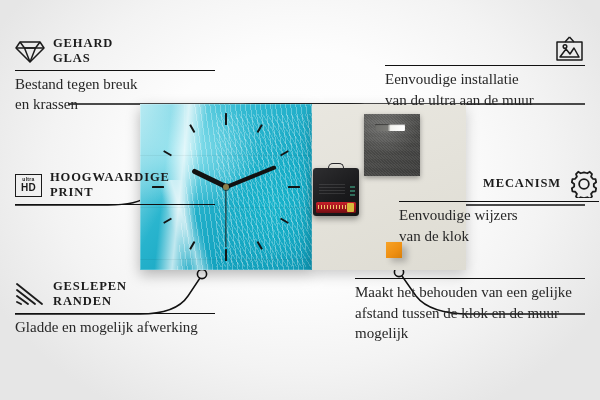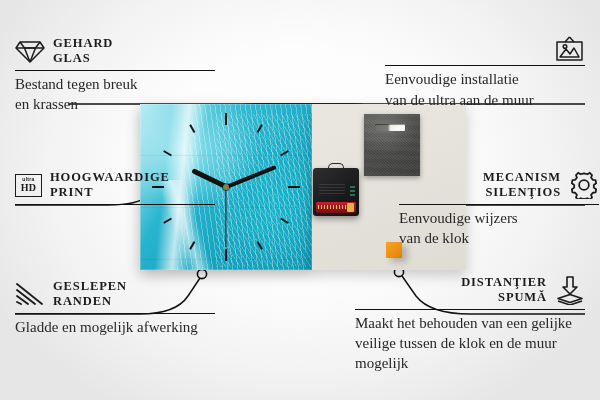--- a/index.html
+++ b/index.html
@@ -33,21 +33,21 @@
   .feat.right .fdesc { text-align:left; }
   .ic { flex:0 0 auto; display:block; }
 
   
   .hdbox {
     width:27px; height:23px; border:1.6px solid #1b1b1b;
     display:flex; flex-direction:column; align-items:center; justify-content:center;
     line-height:1;
   }
   .hdbox .u { font-family:"Liberation Sans", sans-serif; font-size:5px; font-weight:bold; letter-spacing:.3px; color:#1b1b1b; }
-  .hdbox .h { font-family:Liberation Serif, serif; font-size:10px; font-weight:bold; letter-spacing:.2px; color:#1b1b1b; margin-top:1px; }
+  .hdbox .h { font-family:Liberation Sans, sans-serif; font-size:10px; font-weight:bold; letter-spacing:.2px; color:#1b1b1b; margin-top:1px; }
 
   
   #clock-panel {
     position:absolute; left:140px; top:104px; width:172px; height:166px;
     background:
       linear-gradient(118deg, rgba(255,255,255,.55) 0%, rgba(255,255,255,0) 30%),
       radial-gradient(ellipse 70% 60% at 26% 28%, #8fe2ee 0%, rgba(143,226,238,0) 62%),
       radial-gradient(ellipse 60% 80% at 78% 62%, #18b4cc 0%, rgba(24,180,204,0) 60%),
       linear-gradient(135deg, #5fd0e2 0%, #2bb6cf 38%, #16a6c2 65%, #0e93b0 100%);
     box-shadow:0 5px 13px rgba(0,0,0,.28), inset 0 0 0 1px rgba(255,255,255,.18);
@@ -322,50 +322,36 @@
     <div class="fdesc">
       <div>Eenvoudige installatie</div>
       <div>van de ultra aan de muur</div>
     </div>
   </div>
 
   <div class="feat right" style="right:1px; top:170px; width:200px;">
     <div class="head">
       <div class="ftitle">
         <div>MECANISM</div>
-        <div>SILENŢIOS</div>
       </div>
       <svg class="ic" width="30" height="28" viewBox="0 0 30 30">
         <g fill="none" stroke="#1b1b1b" stroke-width="1.9" stroke-linejoin="round">
           <path d="M15,2.5 l3.6,1.0 2.6,-1.6 2.4,2.4 -1.0,2.8 1.8,2.3 3.0,0.4 0.6,3.3 -2.5,1.8 0,2.9 2.5,1.8 -0.6,3.3 -3.0,0.4 -1.8,2.3 1.0,2.8 -2.4,2.4 -2.6,-1.6 -3.6,1.0 -3.6,-1.0 -2.6,1.6 -2.4,-2.4 1.0,-2.8 -1.8,-2.3 -3.0,-0.4 -0.6,-3.3 2.5,-1.8 0,-2.9 -2.5,-1.8 0.6,-3.3 3.0,-0.4 1.8,-2.3 -1.0,-2.8 2.4,-2.4 2.6,1.6 Z"></path>
           <circle cx="15" cy="15" r="5.2"></circle>
         </g>
       </svg>
     </div>
     <div class="rule"></div>
     <div class="fdesc">
       <div>Eenvoudige wijzers</div>
       <div>van de klok</div>
     </div>
   </div>
 
   <div class="feat right" style="right:15px; top:275px; width:230px;">
-    <div class="head">
-      <div class="ftitle">
-        <div>DISTANŢIER</div>
-        <div>SPUMĂ</div>
-      </div>
-      <svg class="ic" width="30" height="30" viewBox="0 0 30 30">
-        <g fill="none" stroke="#1b1b1b" stroke-width="1.6" stroke-linejoin="round">
-          <path d="M12,2 h6 v10 h4 l-7,7 -7,-7 h4 Z"></path>
-          <path d="M15,19.5 L27,23.5 L15,27.5 L3,23.5 Z"></path>
-          <path d="M3,26 L15,30 L27,26"></path>
-        </g>
-      </svg>
-    </div>
     <div class="rule"></div>
     <div class="fdesc">
       <div>Maakt het behouden van een gelijke</div>
-      <div>veilige tussen de klok en de muur mogelijk</div>
+      <div>afstand tussen de klok en de muur mogelijk</div>
     </div>
   </div>
 
 </div>
 
 </body></html>

